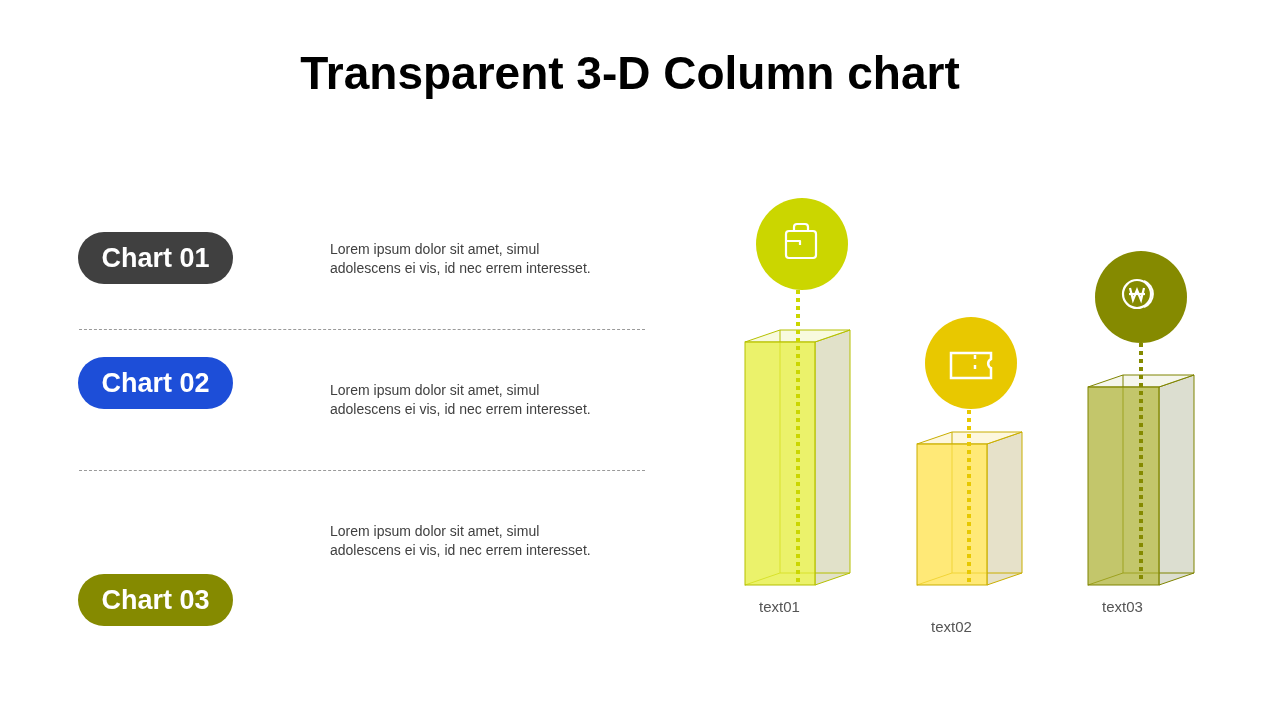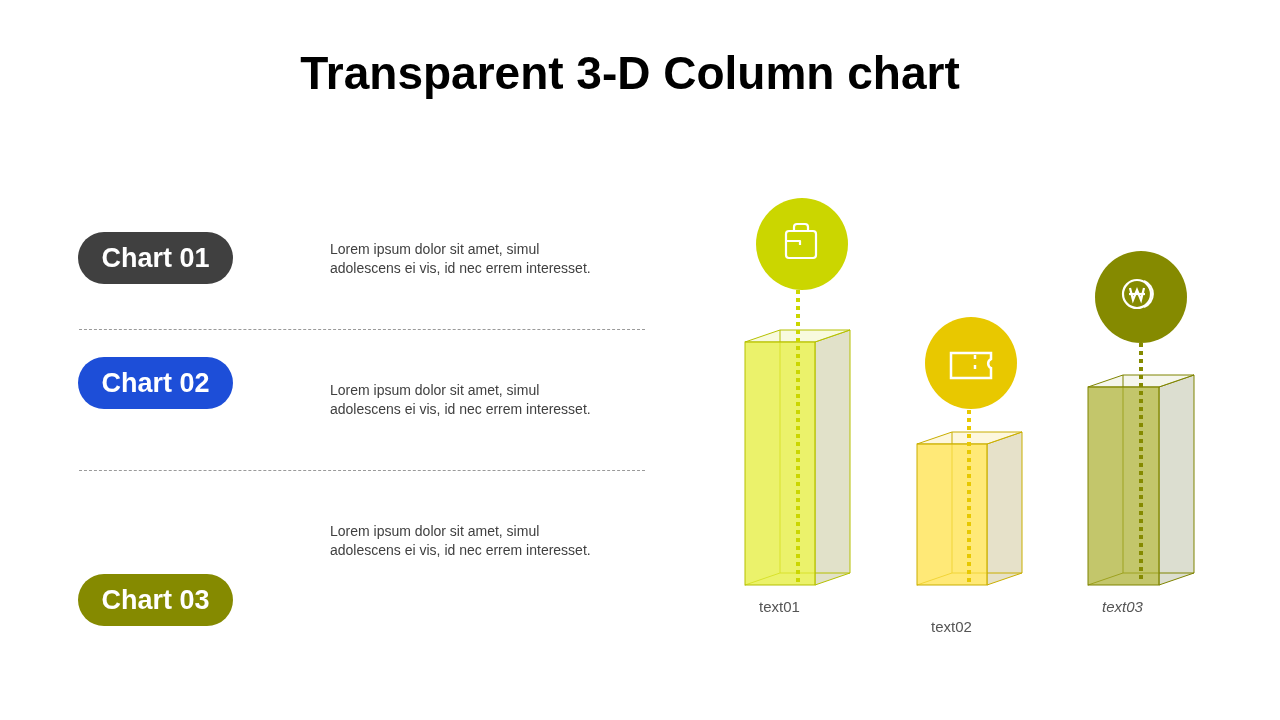--- a/index.html
+++ b/index.html
@@ -83,13 +83,13 @@
       <circle cx="1137" cy="294" r="14"></circle>
       <path d="M1144,281 a14,14 0 0 1 0,26"></path>
       <path d="M1130,288 l3,12 l4,-10 l4,10 l3,-12"></path>
       <line x1="1129" y1="294" x2="1145" y2="294"></line>
     </g>
   </g>
 </svg>
 
 <div class="axis-label" style="left:759px;top:598px;">text01</div>
 <div class="axis-label" style="left:931px;top:618px;">text02</div>
-<div class="axis-label" style="left:1102px;top:598px;font-style:italic;">text03</div>
+<div class="axis-label" style="left:1102px;top:598px;">text03</div>
 
 </body></html>

